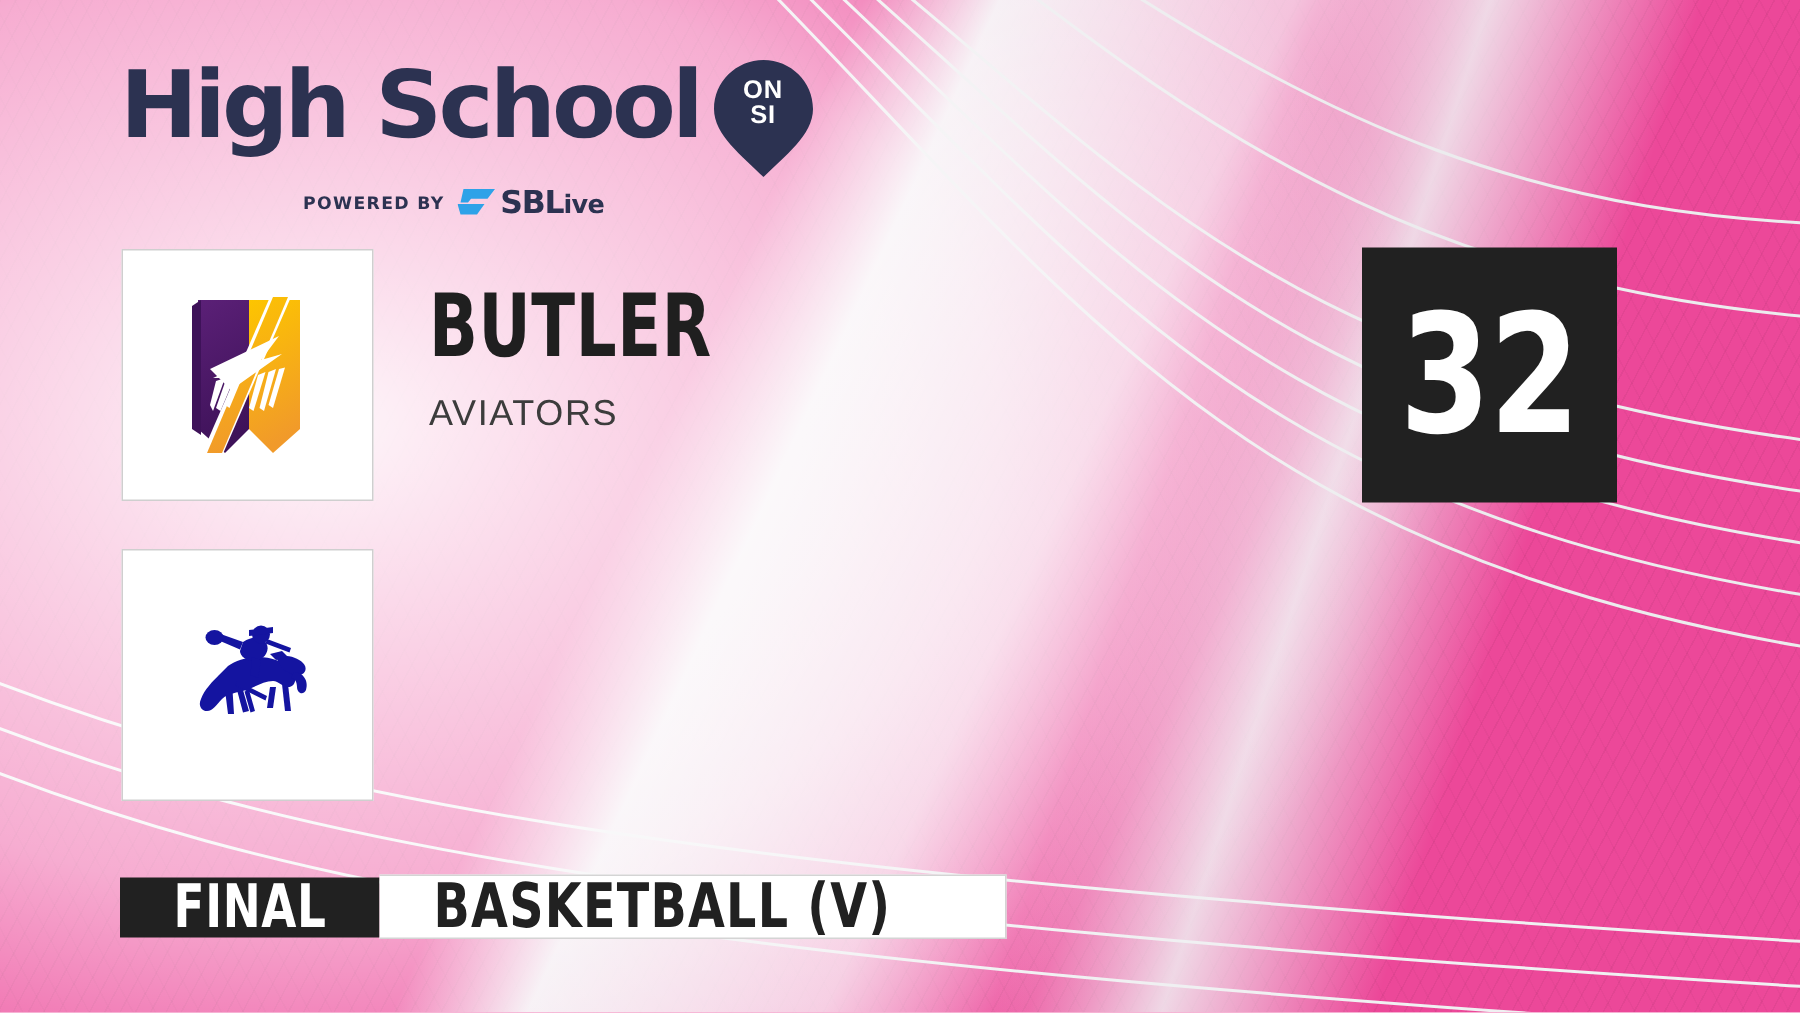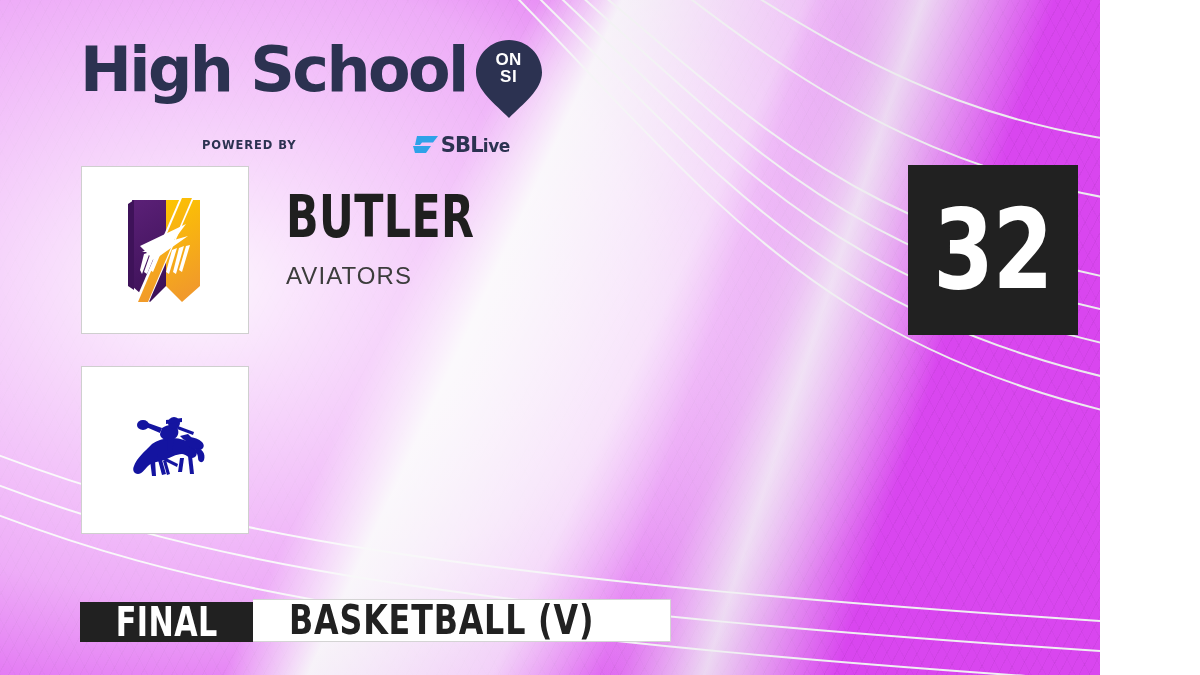--- a/index.html
+++ b/index.html
@@ -6,22 +6,22 @@
   * { margin:0; padding:0; box-sizing:border-box; }
   html, body {
     width:1200px; height:675px;
     font-family:"Liberation Sans", sans-serif;
     background:#ffffff;
     overflow:hidden;
   }
 
   #stage {
     position:relative;
-    width:1100px; height:675px;
-    background:#d946ef;
+    width:1200px; height:675px;
+    background:#ec4899;
     overflow:hidden;
   }
 
   
   .bg-layer { position:absolute; inset:0; pointer-events:none; }
 
   .bg-hatch {
     background-image:repeating-linear-gradient(
       118deg,
       rgba(0,0,0,0.045) 0px,
@@ -91,21 +91,21 @@
     font-weight:700;
     font-size:17px;
     line-height:17px;
     letter-spacing:.5px;
     color:#ffffff;
   }
   .pin-text span { display:block; }
 
   .powered {
     display:flex; align-items:center;
-    margin-top:13px; margin-left:122px;justify-content:space-between;
+    margin-top:3px; margin-left:122px;
   }
   .powered-label {
     font-family:"DejaVu Sans", sans-serif;
     font-weight:700;
     font-size:11.5px;
     letter-spacing:.9px;
     color:#2c3251;
   }
   .sblive {
     display:flex; align-items:center;
@@ -175,21 +175,21 @@
     letter-spacing:-1px;
     transform:scaleX(0.88);
     transform-origin:center center;
   }
 
   
   #status-bar {
     position:absolute; left:80px; top:567px;
     height:75px;
     display:flex;
-    align-items:flex-end;
+    align-items:center;
   }
   .status-state {
     background:#212121;
     display:flex; align-items:center; justify-content:center;
     padding:0 26px;
   }
   .status-state-label {
     font-family:"DejaVu Sans Condensed","DejaVu Sans", sans-serif;
     font-weight:700;
     font-size:40px;

